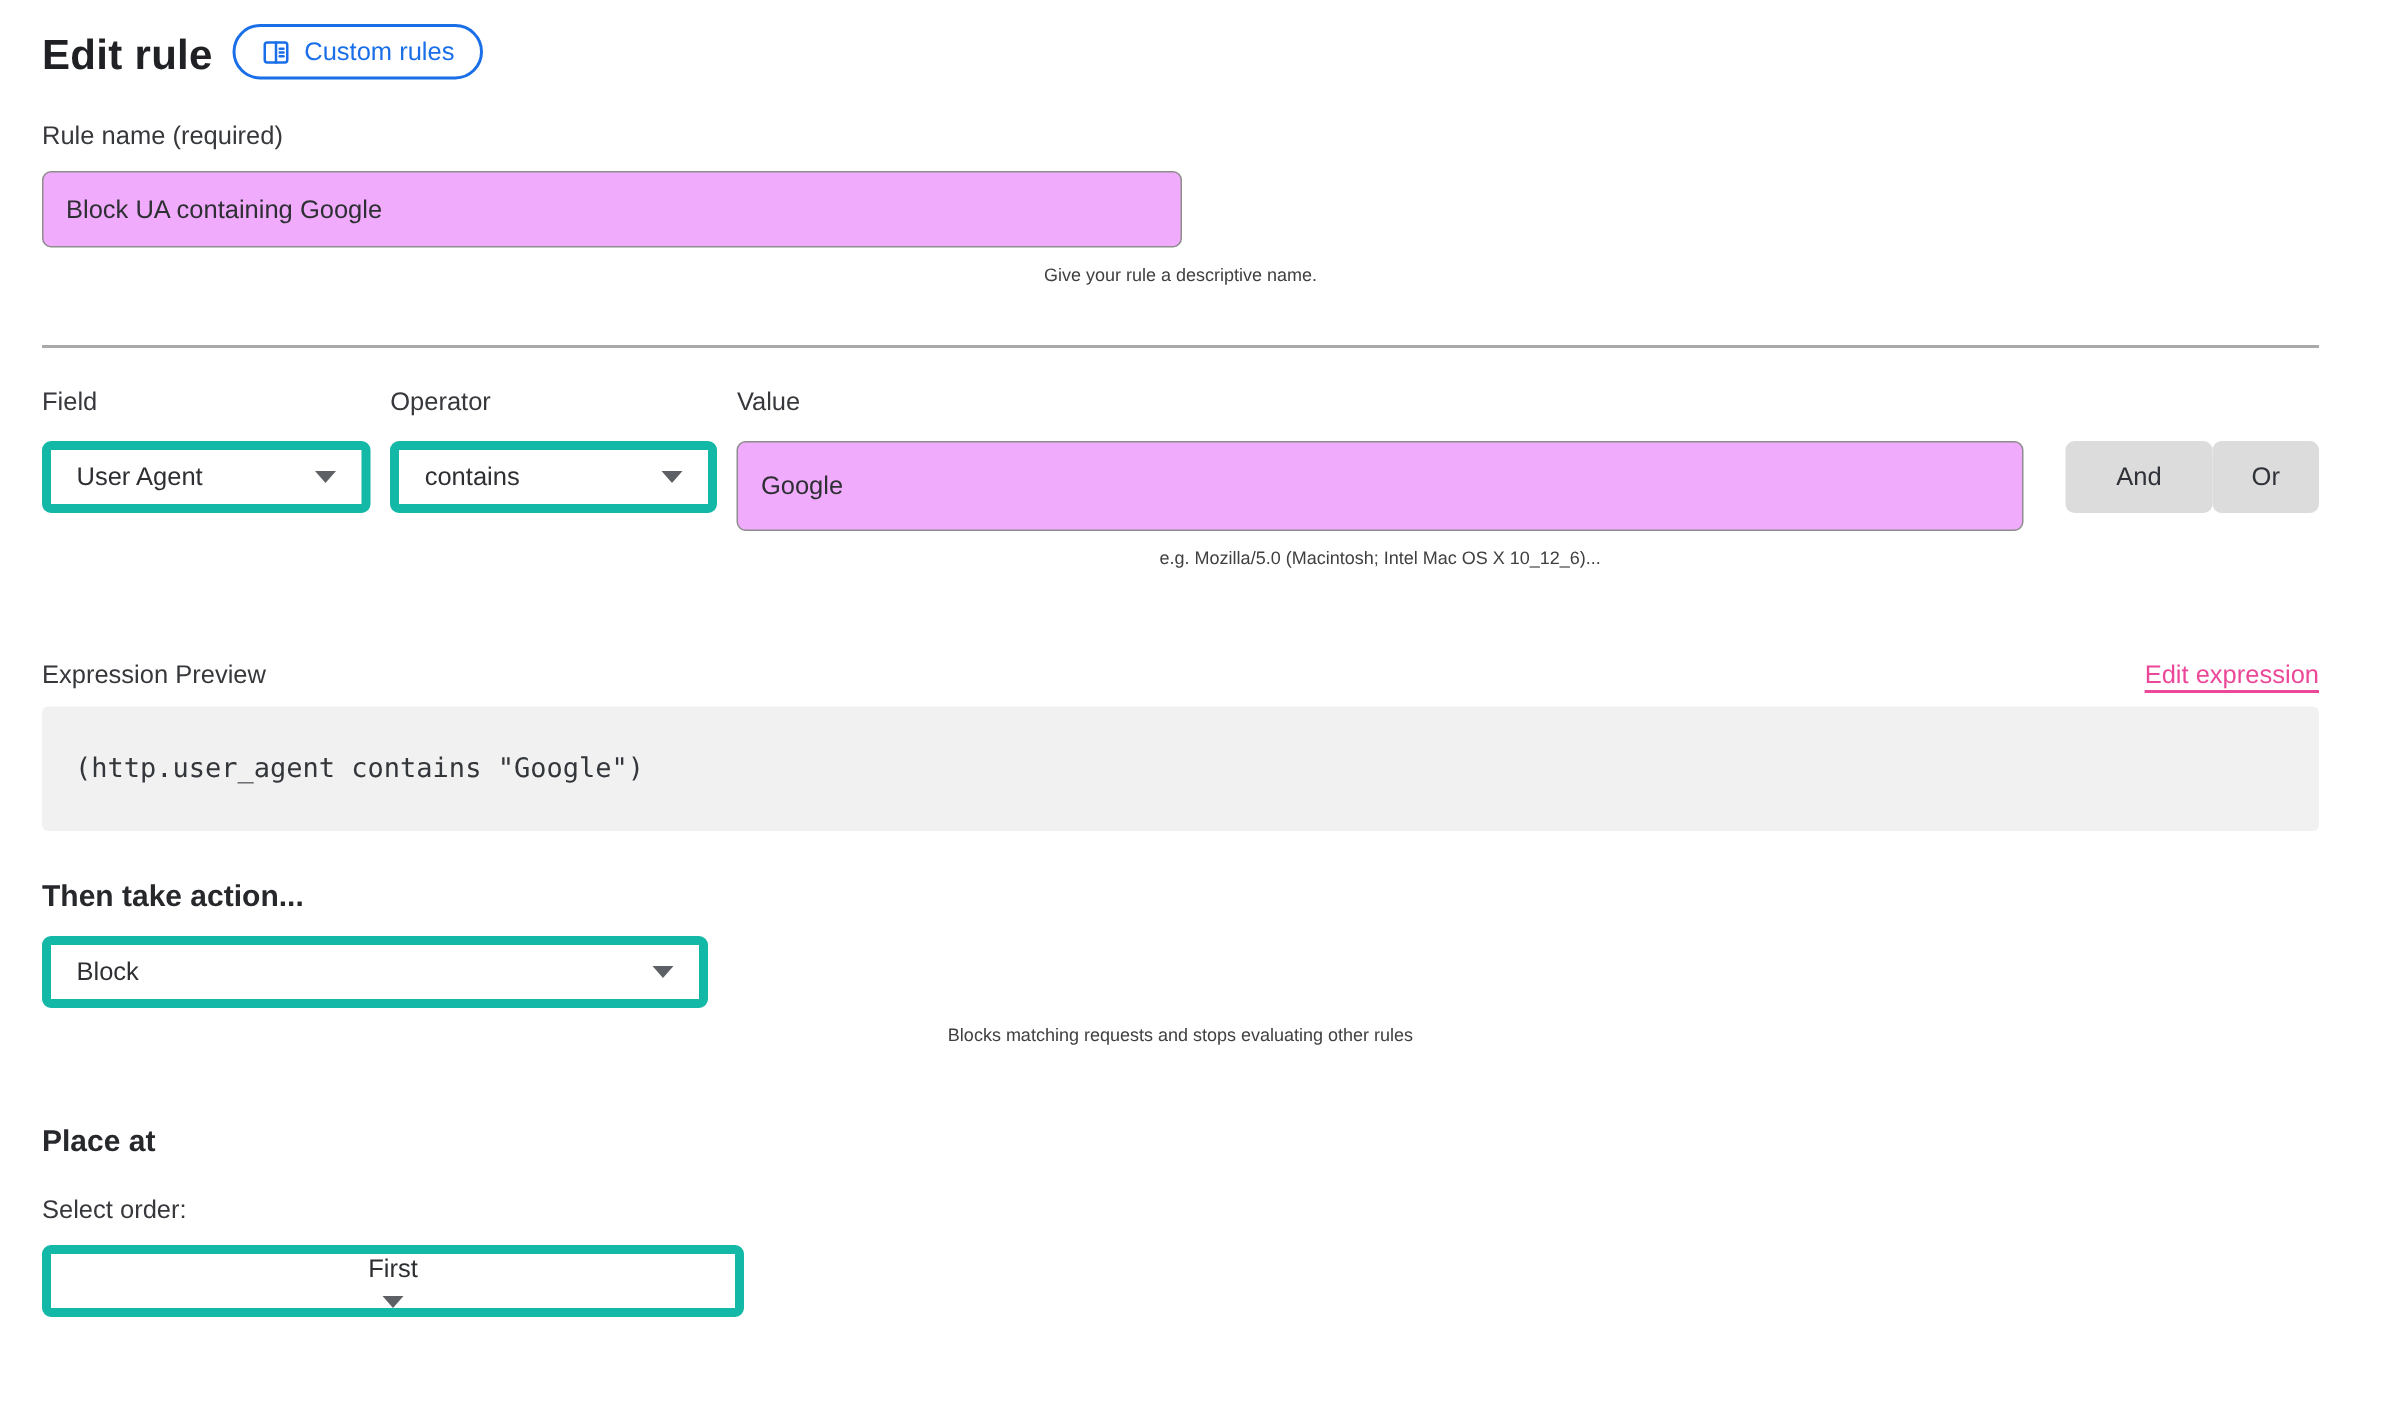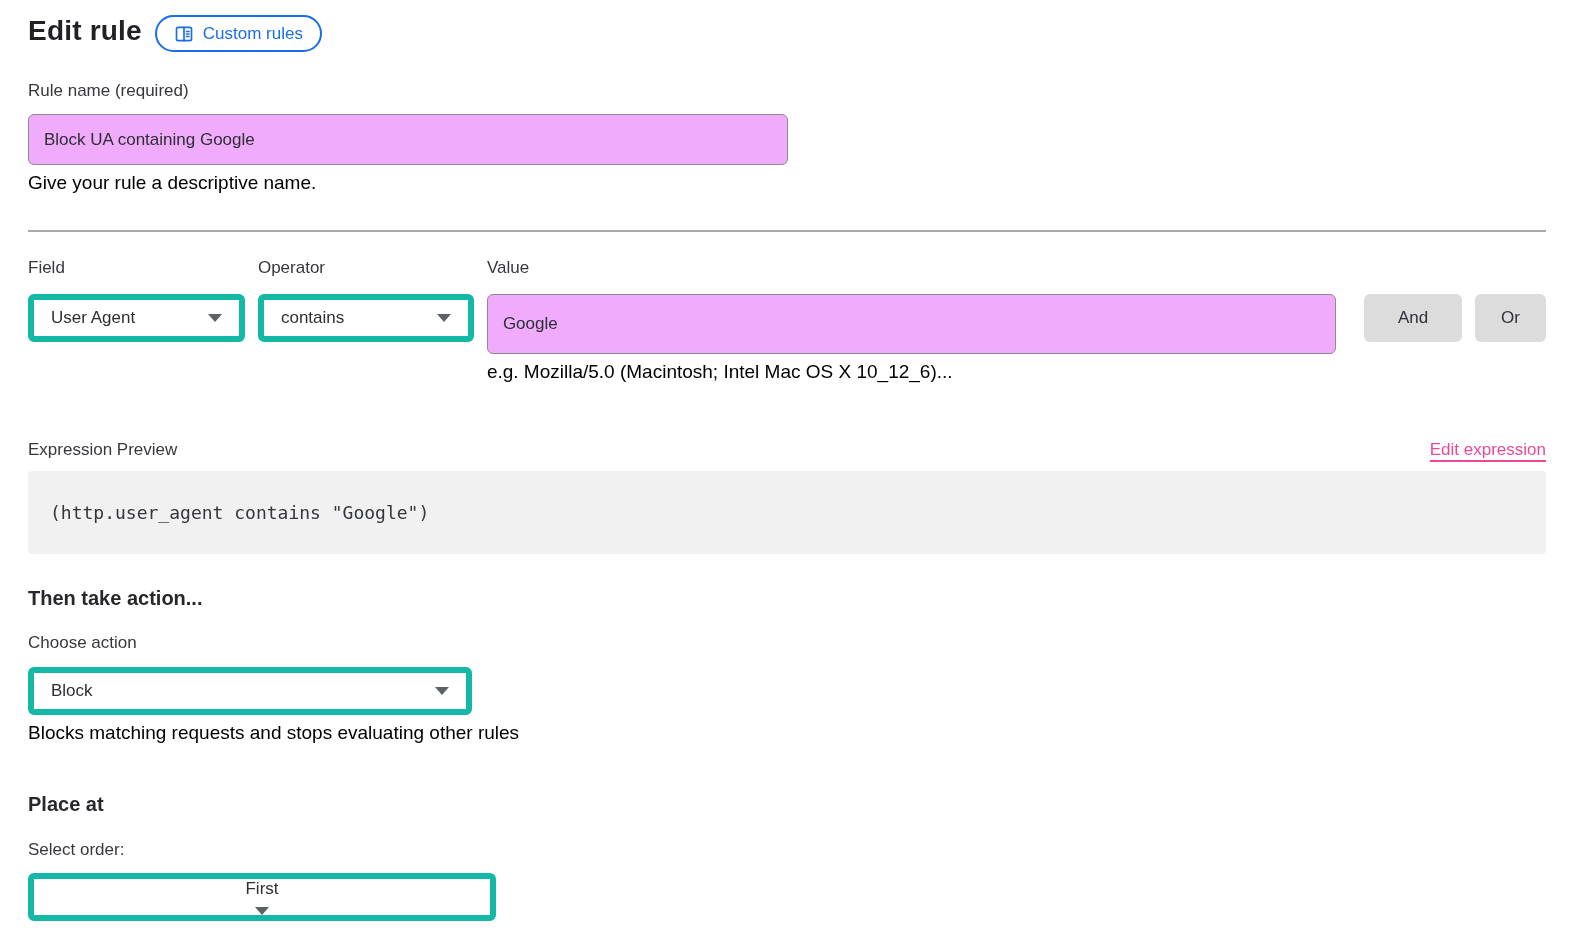--- a/index.html
+++ b/index.html
@@ -1,33 +1,33 @@
 <!DOCTYPE html>
 <html><head>
 <meta charset="utf-8">
 <style>
   * { margin:0; padding:0; box-sizing:border-box; }
   html,body { width:1587px; height:952px; background:#ffffff; overflow:hidden; }
   body { font-family:"Liberation Sans", sans-serif; color:#323539; }
   .container { padding:15px 41px 0 28px; }
 
   
-  .header-row { display:flex; align-items:flex-start; gap:13px; height:38px; }
+  .header-row { display:flex; align-items:flex-end; gap:13px; height:38px; }
   .page-title { font-size:28px; font-weight:700; color:#1f2124; letter-spacing:.2px; }
   .badge-pill {
     display:inline-flex; align-items:center; gap:9px;
     border:2px solid #1a6fe8; color:#1a6fe8; background:#fff;
     border-radius:999px; height:37px; padding:0 17px;
     font-size:17px; font-family:inherit; cursor:pointer;
   }
   .badge-pill svg { display:block; }
 
   
   .field-label { font-size:17px; color:#36383c; line-height:20px; }
-  .help-text  { font-size:19px; color:#000000; line-height:20px; margin-top:8px; }
+  .help-text  { font-size:12px; color:#404040; line-height:20px; margin-top:8px;text-align:center; }
 
   
   .text-input {
     border:1px solid #8d8d8d; border-radius:6px; background:#f0abfc;
     font-family:inherit; font-size:17px; color:#2d2f33; padding:0 15px; outline:none;
   }
   .rule-name-input { width:760px; height:51px; margin-top:13px; display:block; }
   .select-box {
     border:6px solid #14b8a6; border-radius:6px; background:#fff; height:48px;
     display:flex; align-items:center; justify-content:space-between;
@@ -47,21 +47,21 @@
   .col-field    { width:222px; margin-right:13px; }
   .col-operator { width:221px; margin-right:13px; }
   .col-value    { width:869px; }
   .value-input  { width:100%; height:60px; }
   .conj-col { display:flex; align-items:flex-start; padding-top:36px; }
   .btn-gray {
     height:48px; background:#dcdcdc; border:none; border-radius:6px;
     font-family:inherit; font-size:17px; color:#2e3138; cursor:pointer;
   }
   .and-btn { width:98px; margin-left:28px; }
-  .or-btn  { width:71px; margin-left:13px; }
+  .or-btn  { width:71px; }
 
   
   .preview-header { width:1518px; display:flex; justify-content:space-between; align-items:flex-end; margin-top:58px; }
   .link-blue {
     color:#ec4899; font-size:17px; text-decoration:underline;
     text-underline-offset:5px; text-decoration-thickness:2px; cursor:pointer;
   }
   .preview-box {
     width:1518px; height:83px; margin-top:11px; background:#f1f1f2; border-radius:4px;
     display:flex; align-items:center; padding:0 22px;
@@ -134,21 +134,20 @@
 
   <div class="preview-header">
     <span class="field-label">Expression Preview</span>
     <a class="link-blue">Edit expression</a>
   </div>
   <div class="preview-box">
     <span>(http.user_agent contains "Google")</span>
   </div>
 
   <div class="section-heading action-heading">Then take action...</div>
-  <div class="field-label choose-action-label">Choose action</div>
   <div class="select-box action-select">
     <span>Block</span>
     <span class="caret-down"></span>
   </div>
   <div class="help-text">Blocks matching requests and stops evaluating other rules</div>
 
   <div class="section-heading placement-heading">Place at</div>
   <div class="field-label order-label">Select order:</div>
   <div class="select-box order-select">
     <span>First</span>

